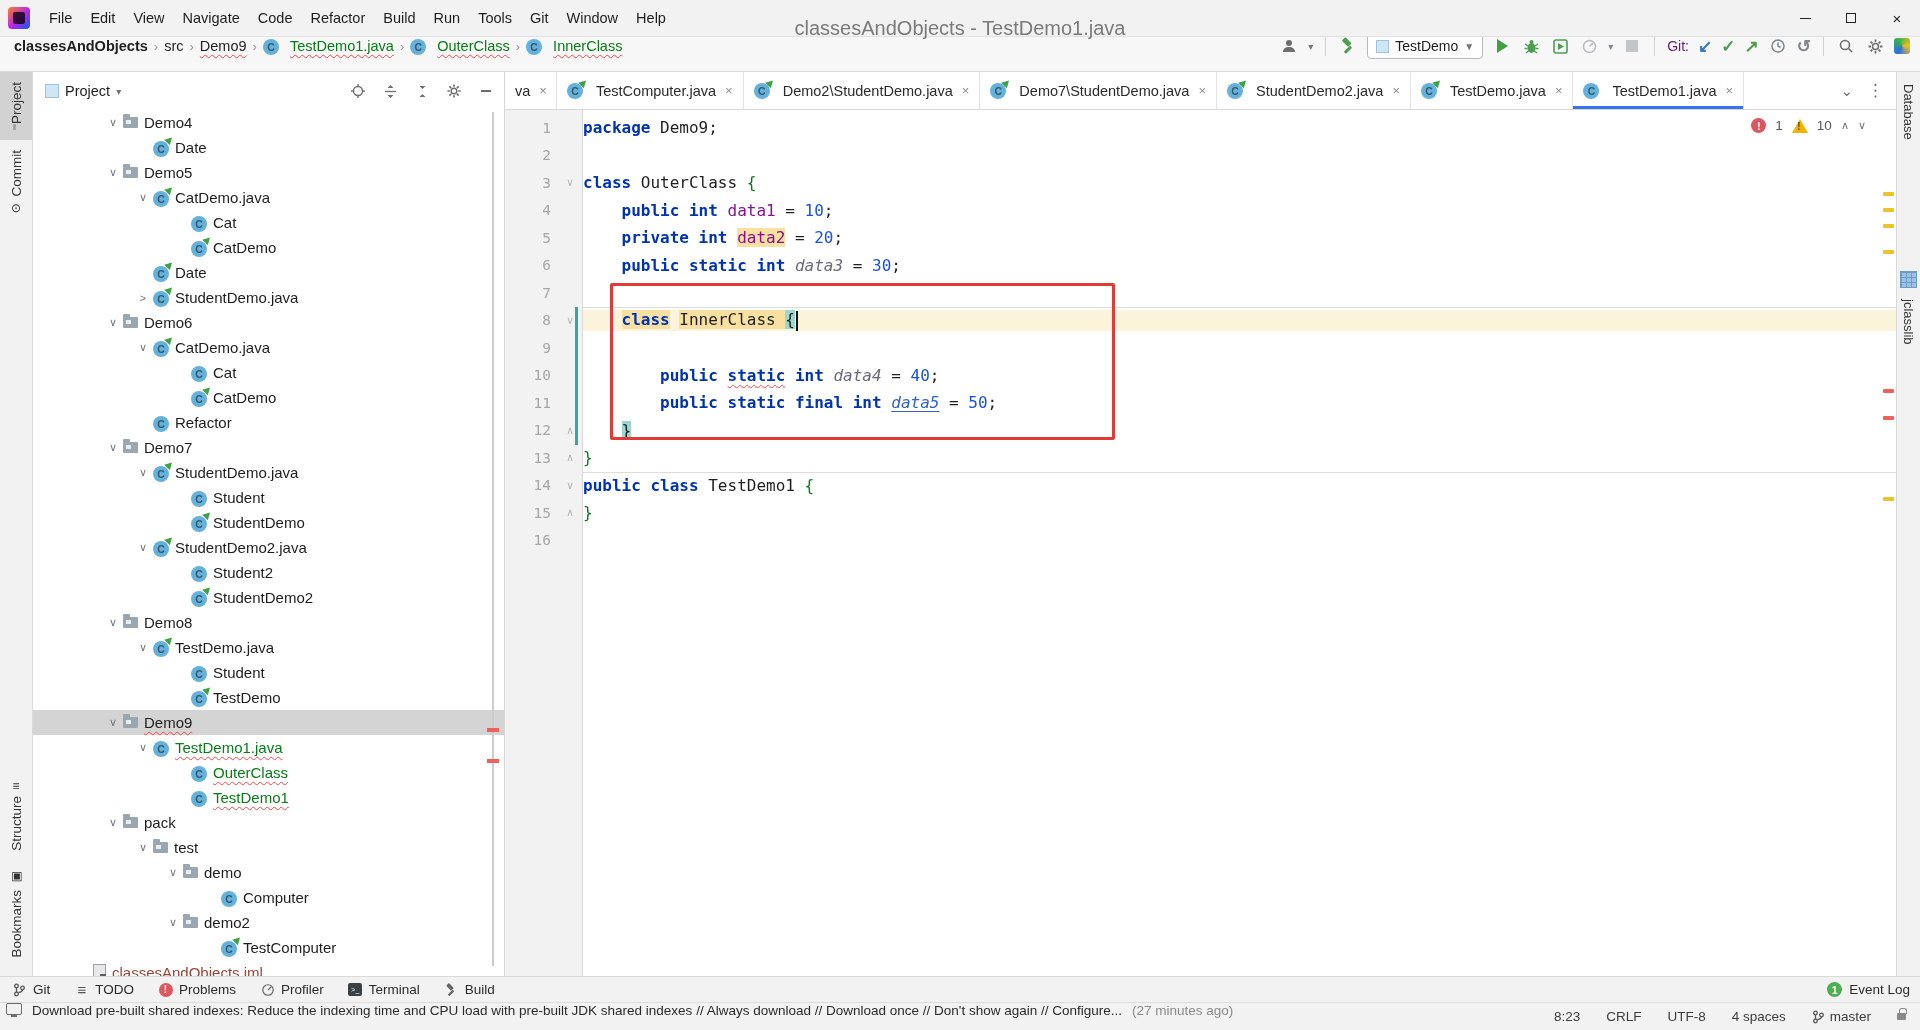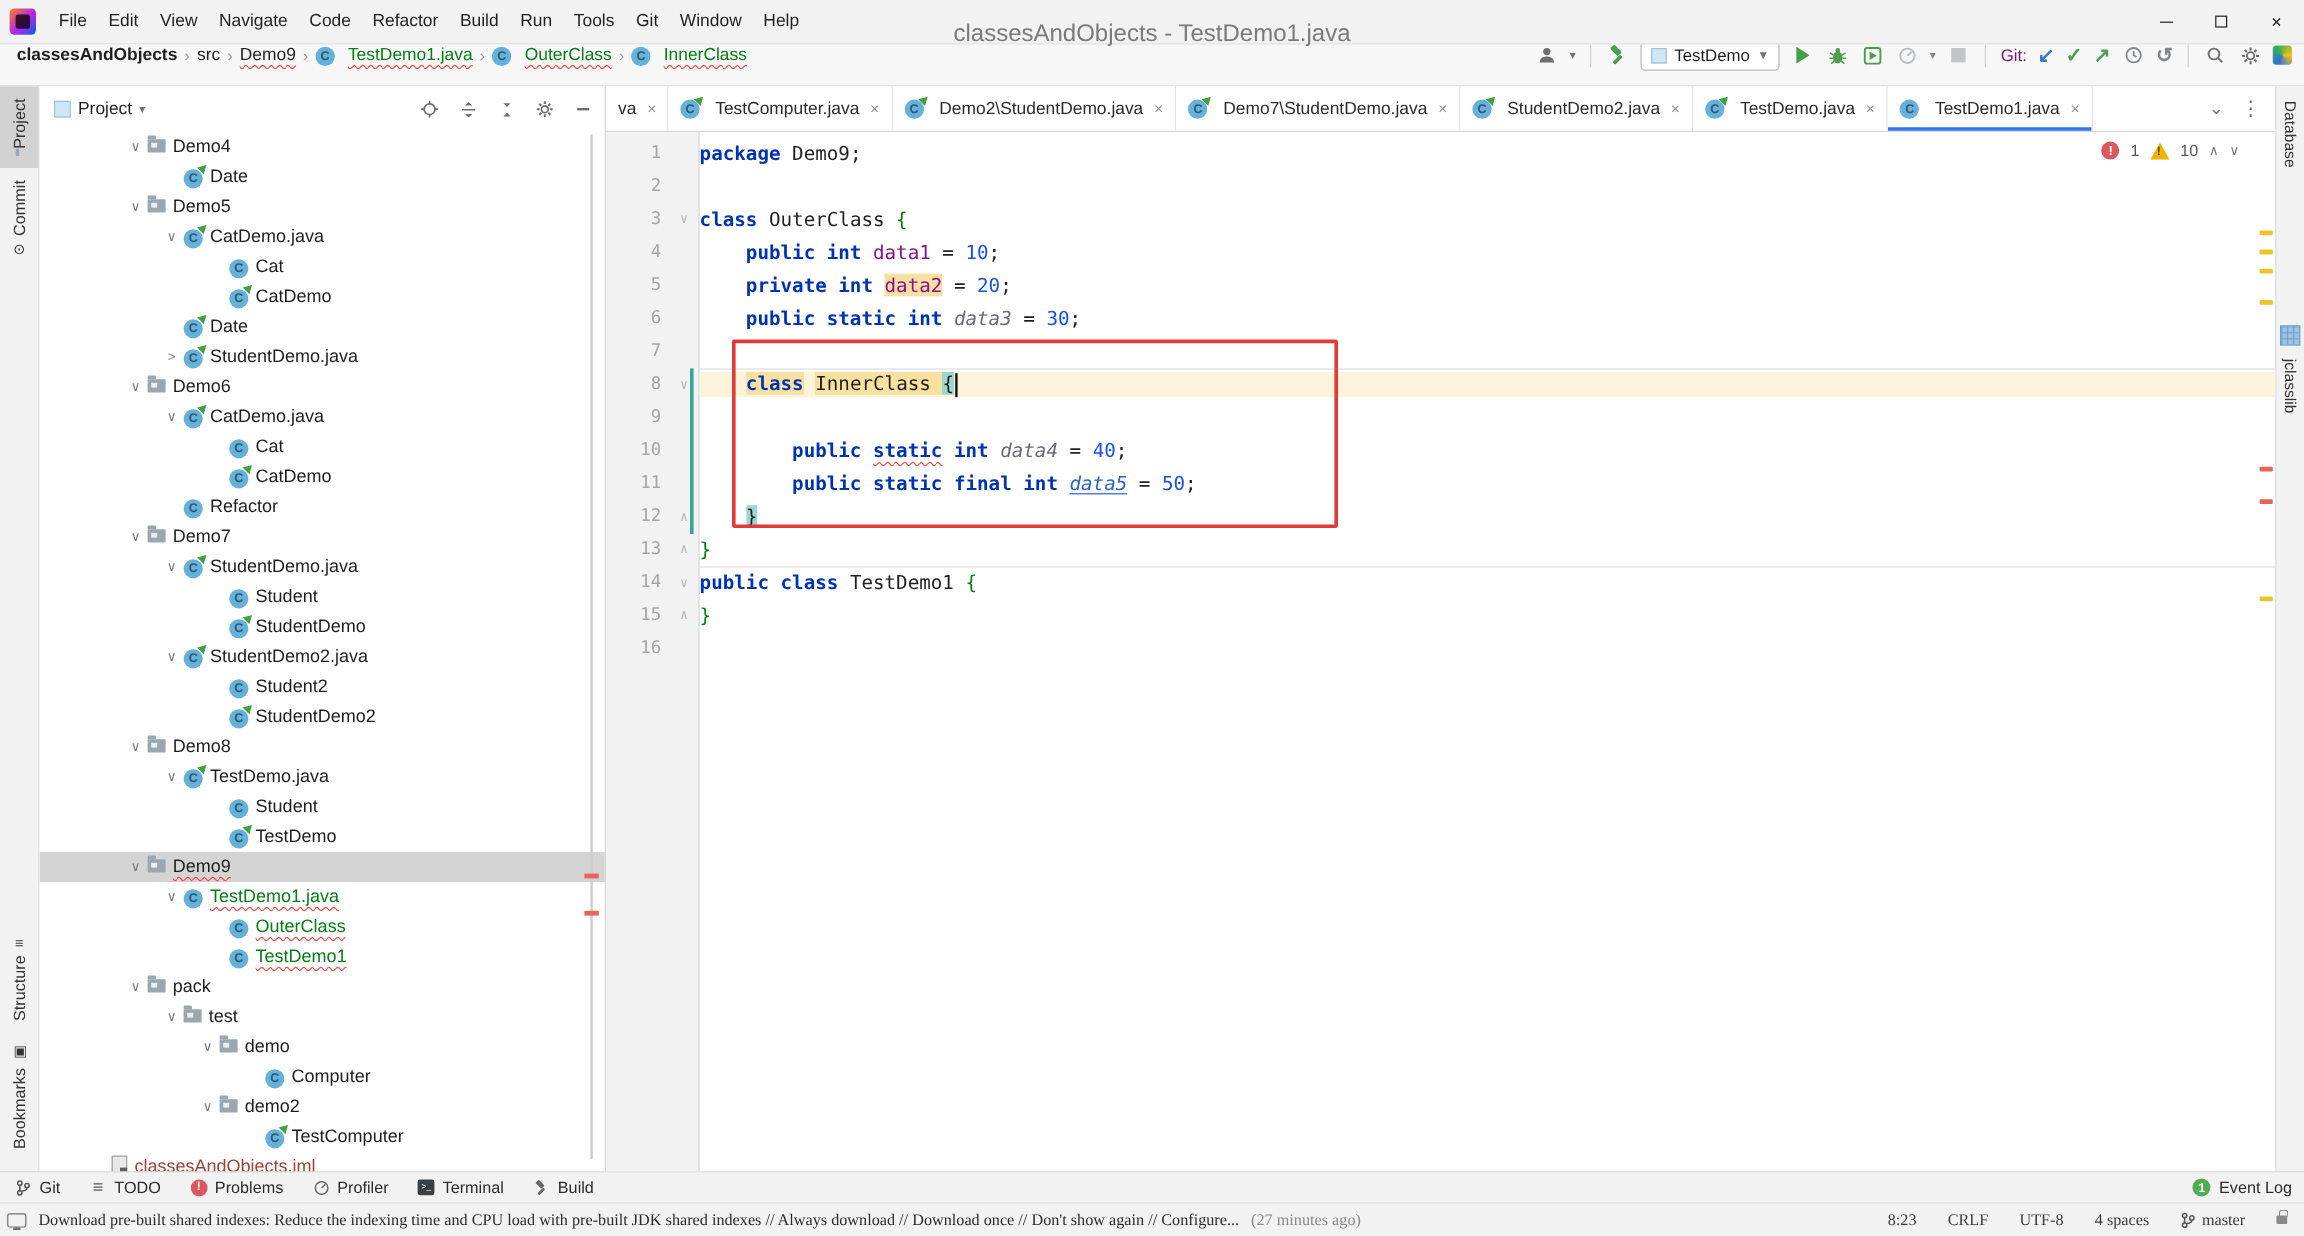--- a/index.html
+++ b/index.html
@@ -121,21 +121,21 @@
 
   
   .btoolbar { height:26px; background:#f2f2f2; border-top:1px solid #d9d9d9; display:flex; align-items:center; padding:0 10px 0 12px; gap:24px; font-size:13.5px; color:#2b2b2b; flex:0 0 auto;}
   .btool { display:flex; align-items:center; gap:6px;}
   .b-ico { display:inline-flex; width:15px; height:15px; align-items:center; justify-content:center;}
   .prob-ico { width:14px;height:14px;border-radius:50%;background:#db5860;color:#fff;font-size:10px;font-weight:bold;display:inline-flex;align-items:center;justify-content:center;}
   .term-ico { width:14px;height:13px;background:#3b4045;border-radius:2px;color:#fff;font-size:7px;display:inline-flex;align-items:center;justify-content:center;}
   .btool-right { margin-left:auto; display:flex; align-items:center; gap:7px;}
   .evt-badge { width:15px;height:15px;border-radius:50%;background:#4caf50;color:#fff;font-size:10.5px;font-weight:bold;display:inline-flex;align-items:center;justify-content:center;}
 
-  .statusbar { height:28px; background:#f2f2f2; border-top:1px solid #dcdcdc; display:flex; align-items:center; padding:0 14px 0 6px; font-size:13.5px; color:#2b2b2b; gap:6px; flex:0 0 auto;font-family:Liberation Serif, serif;}
+  .statusbar { height:28px; background:#f2f2f2; border-top:1px solid #dcdcdc; display:flex; padding:0 14px 0 6px; font-size:13.5px; color:#2b2b2b; gap:6px; flex:0 0 auto;}
   .sb-ico { width:16px;height:12px;border:1px solid #6e6e6e;border-radius:2px;position:relative;margin-right:4px;}
   .sb-ico::after{content:"";position:absolute;left:4px;bottom:-3px;width:6px;height:2px;background:#6e6e6e;}
   .sb-link { cursor:pointer;}
   .sb-sep { color:#2b2b2b;}
   .sb-ago { color:#8a8a8a; margin-left:4px;}
   .sb-right { margin-left:auto; display:flex; align-items:center; gap:26px; color:#3c3c3c;}
   .lock-ico { width:9px;height:7px;background:#8a8a8a;border-radius:1px;position:relative;display:inline-block;}
   .lock-ico::before{content:"";position:absolute;left:1.5px;top:-5px;width:6px;height:5px;border:1.5px solid #8a8a8a;border-bottom:none;border-radius:3px 3px 0 0;}
   svg { display:block; }
 </style>

